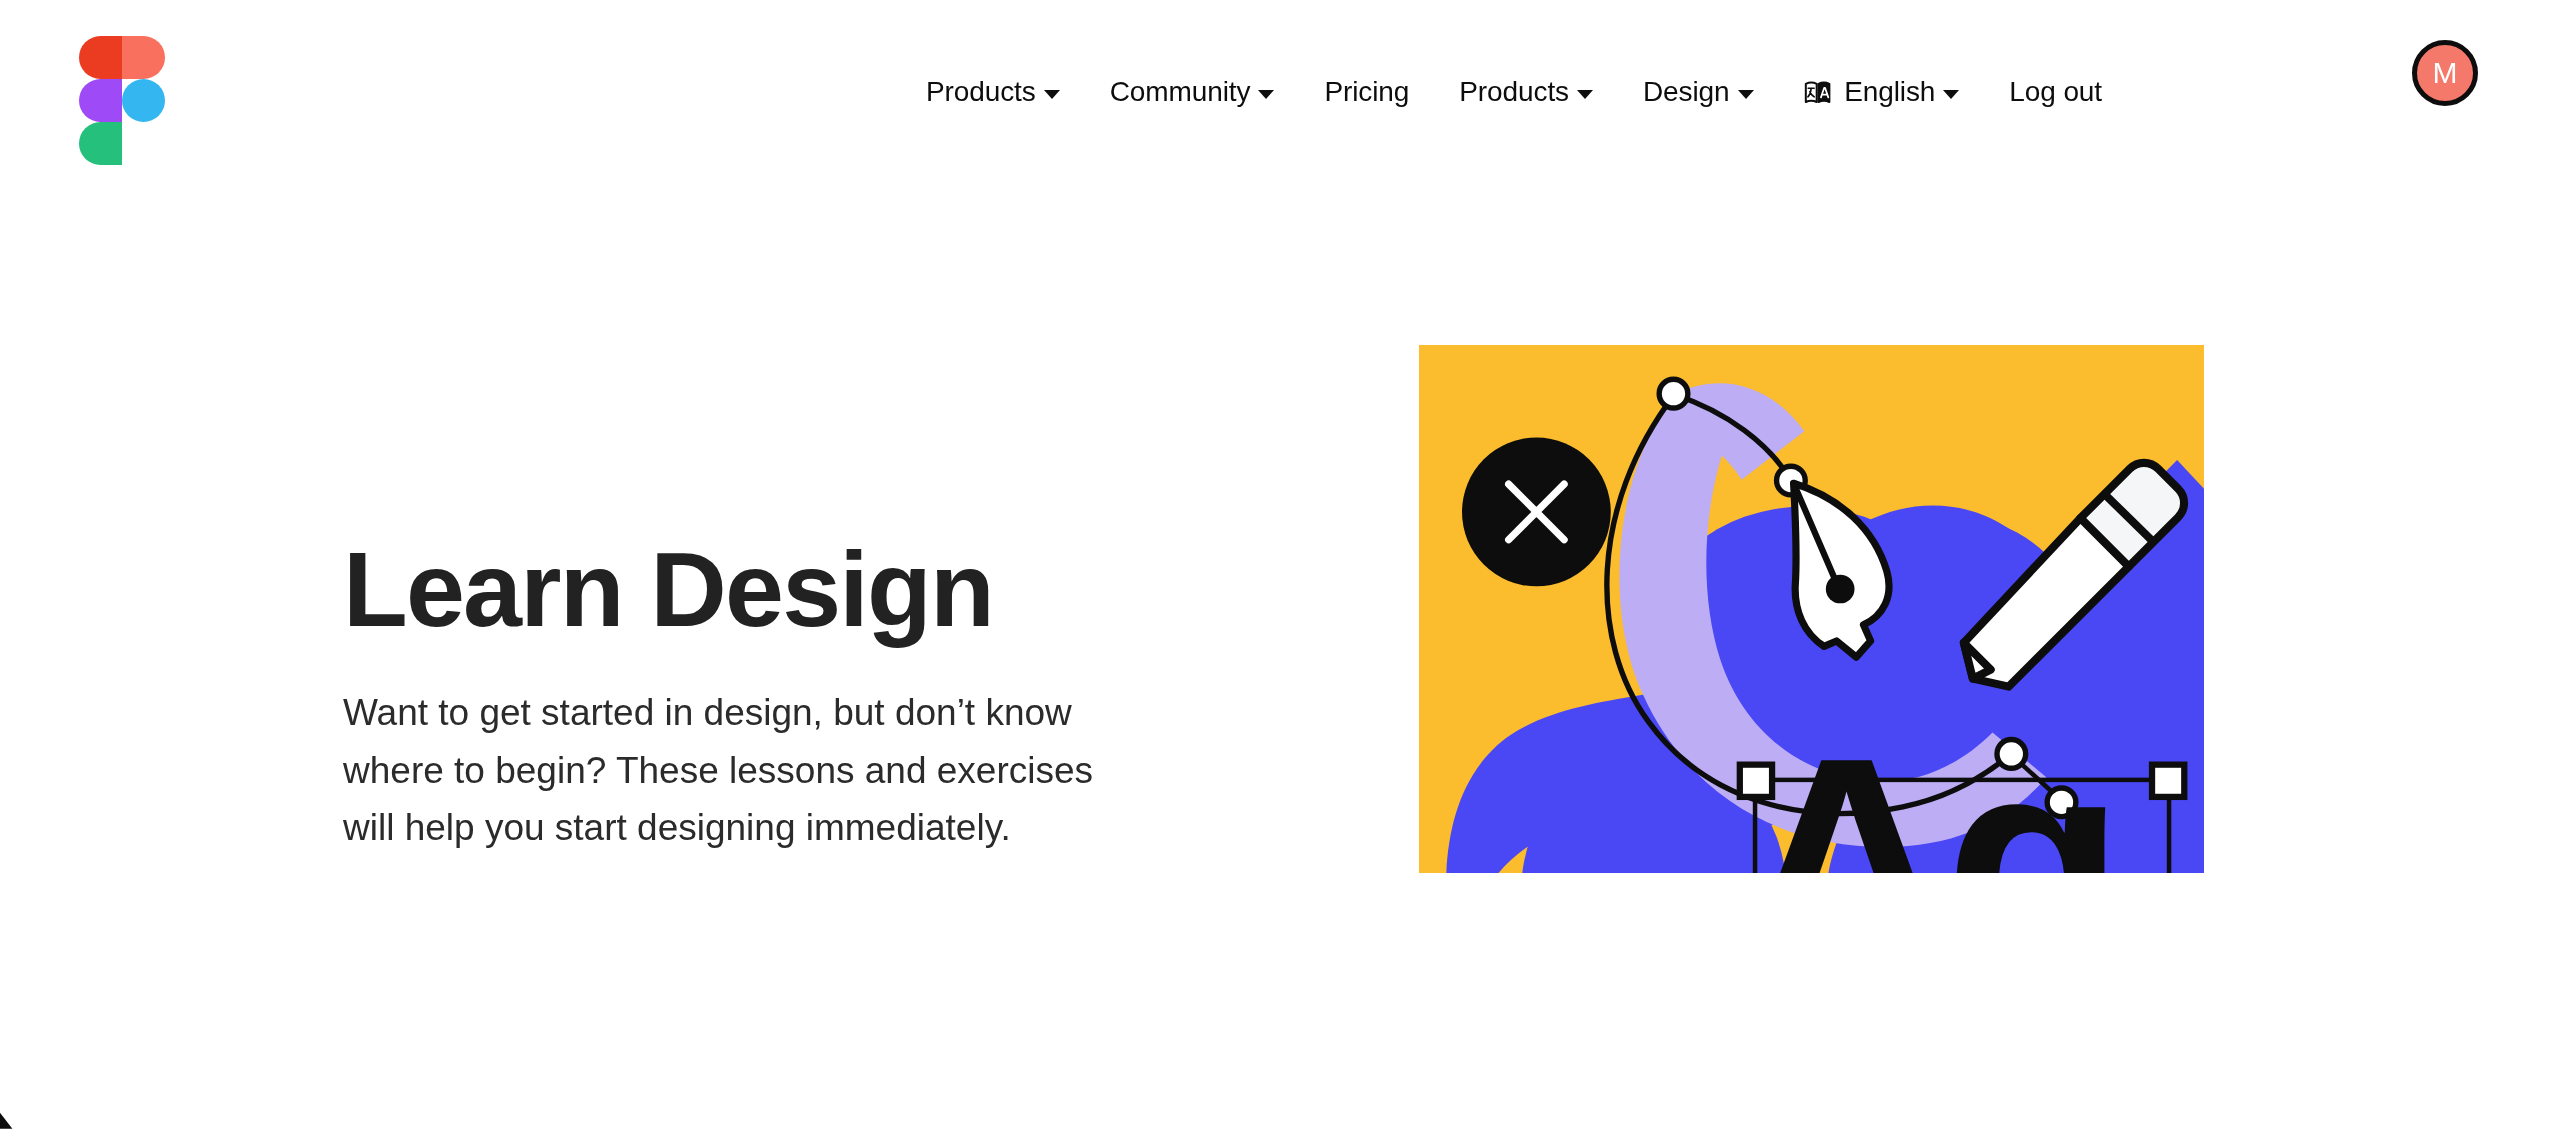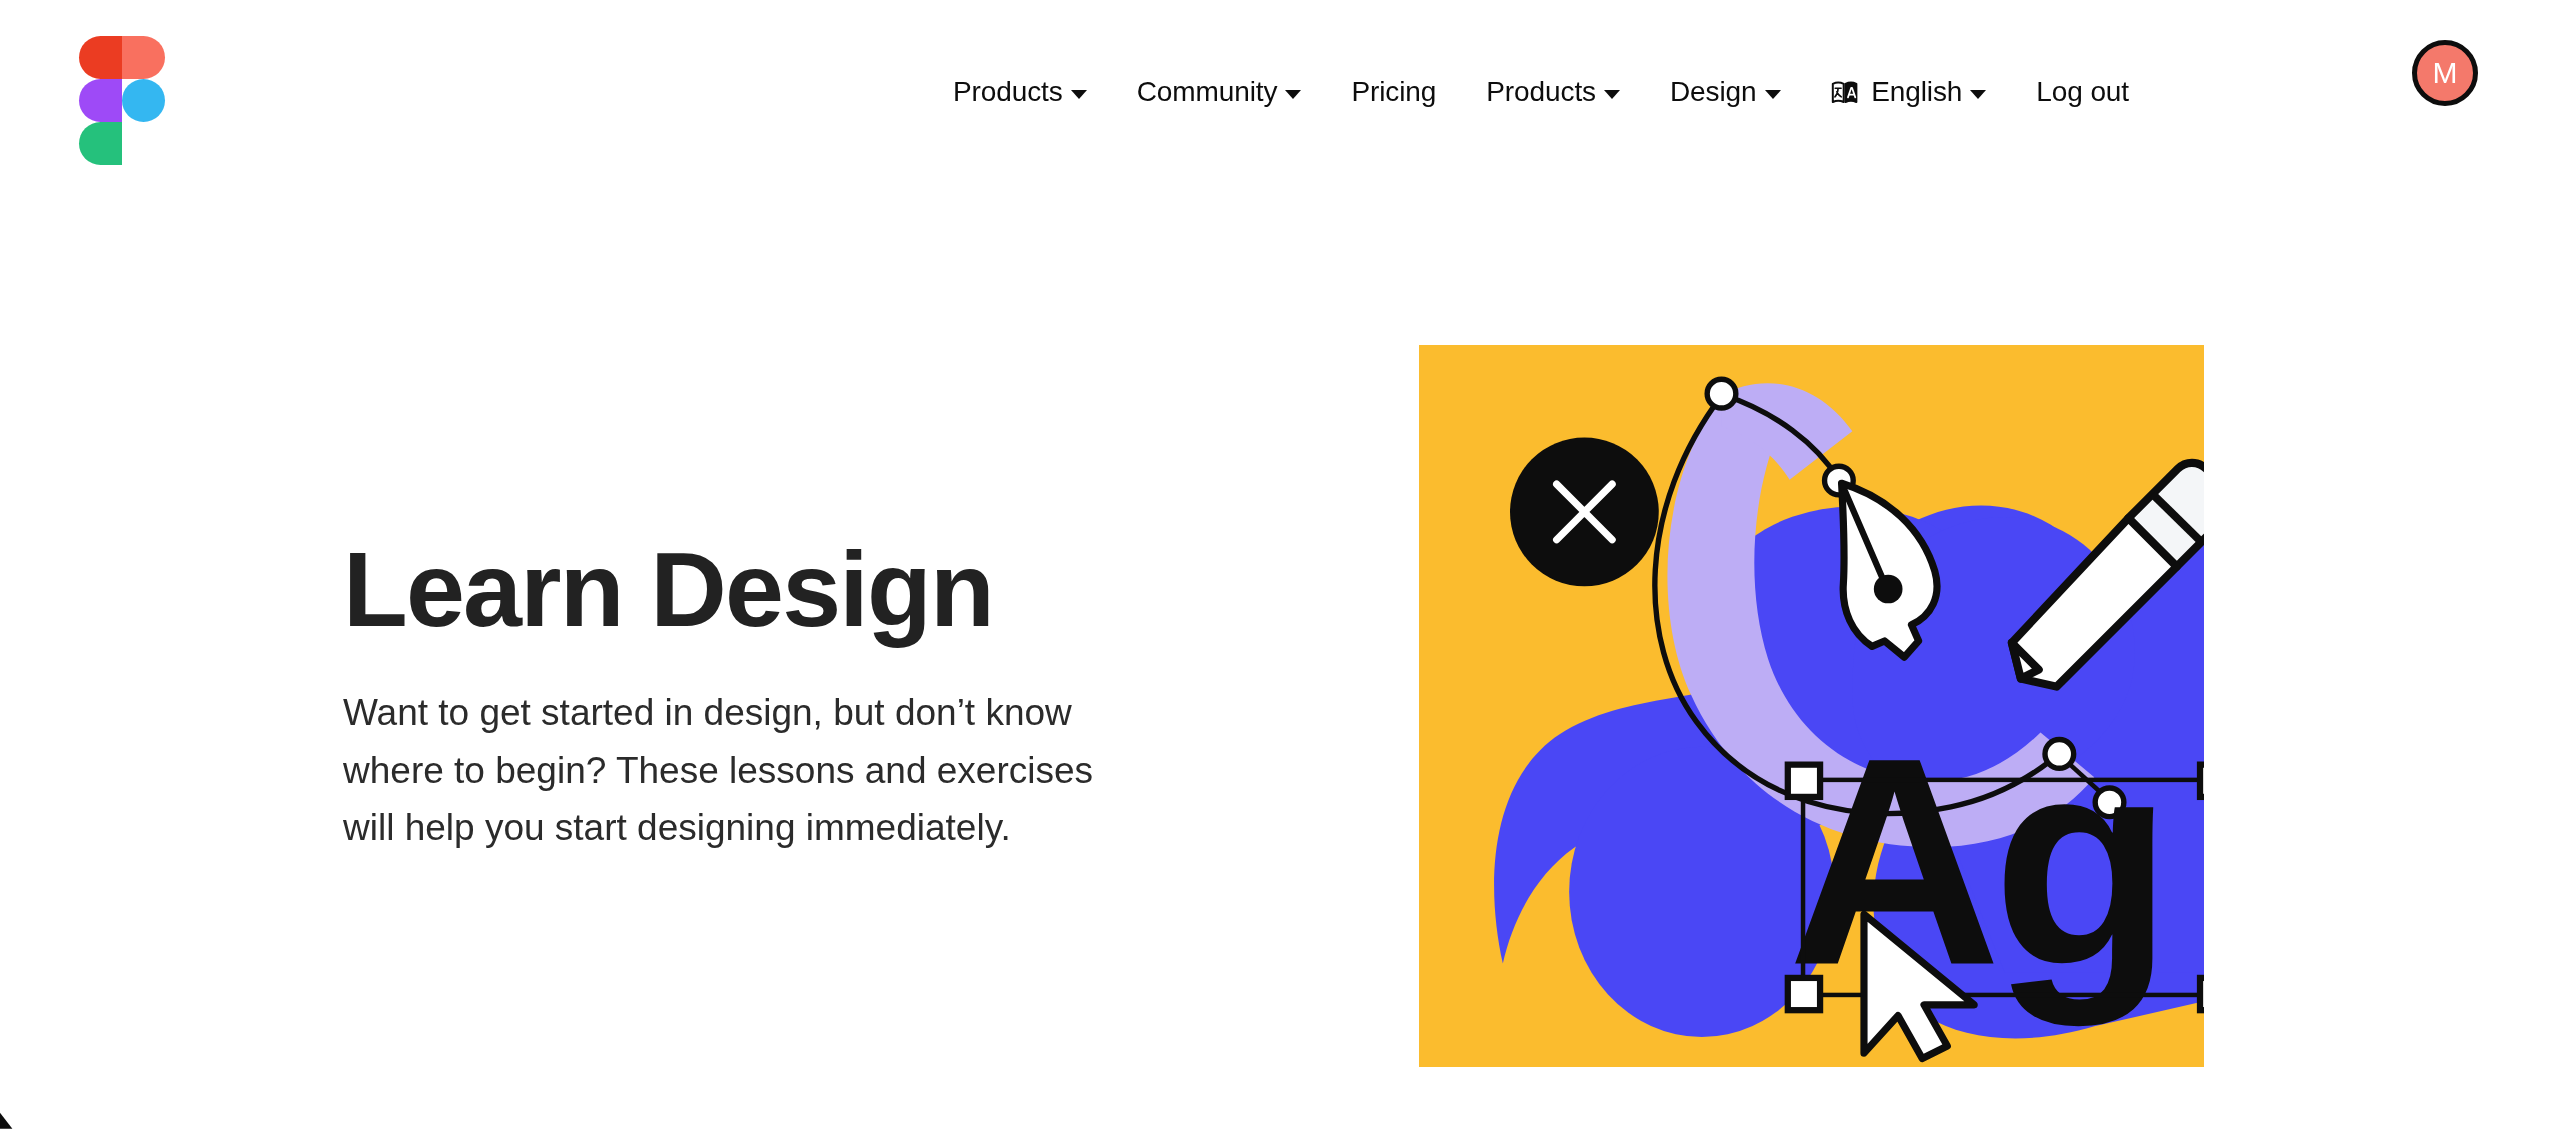--- a/index.html
+++ b/index.html
@@ -19,21 +19,21 @@
   }
   .brand { position: absolute; left: 79px; top: 36px; width: 86px; height: 129px; }
   .fig-shape { position: absolute; }
   .fig-tl { left: 0;  top: 0;   width: 43px; height: 43px; background: #EB3C22; border-radius: 21.5px 0 0 21.5px; }
   .fig-tr { left: 43px; top: 0; width: 43px; height: 43px; background: #F9705F; border-radius: 0 21.5px 21.5px 0; }
   .fig-ml { left: 0;  top: 43px; width: 43px; height: 43px; background: #9E4AF7; border-radius: 21.5px 0 0 21.5px; }
   .fig-mr { left: 43px; top: 43px; width: 43px; height: 43px; background: #34B7F1; border-radius: 50%; }
   .fig-bl { left: 0;  top: 86px; width: 43px; height: 43px; background: #25C17C; border-radius: 21.5px 0 0 21.5px; }
 
   .nav {
-    position: absolute; left: 928px; top: 0;
+    position: absolute; left: 901px; top: 0;
     height: 184px;
     display: flex; align-items: center; gap: 0; justify-content: center;
   }
   .nav-item {
     display: inline-flex; align-items: center; gap: 8px;
     font-size: 28px; color: #0d0d0d; font-weight: 400;
     padding: 9px 25px; white-space: nowrap; cursor: pointer;
     letter-spacing: -0.1px;
   }
   .caret {
@@ -66,23 +66,22 @@
   }
   .hero-body {
     margin-top: 42px;
     font-size: 37px; line-height: 1.56; color: #2b2b2b;
     max-width: 780px; font-weight: 400;
   }
 
   
   .illo {
     position: absolute; left: 1419px; top: 345px;
-    width: 785px; height: 722px; overflow: hidden;
+    width: 785px; height: 528px; overflow: hidden;
     background: #FBBC2E;
-    padding-left: 48px;
   }
   .illo svg { display: block; width: 785px; height: 721px; }
 
   .corner-glyph {
     position: absolute; left: 0; bottom: 0;
     width: 23px; height: 20px;
   }
 </style>
 </head>
 <body>

